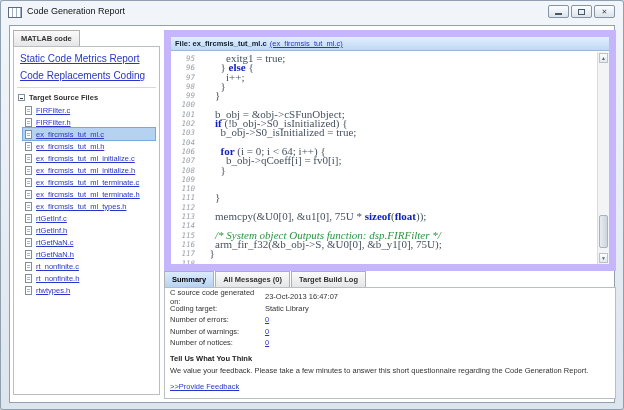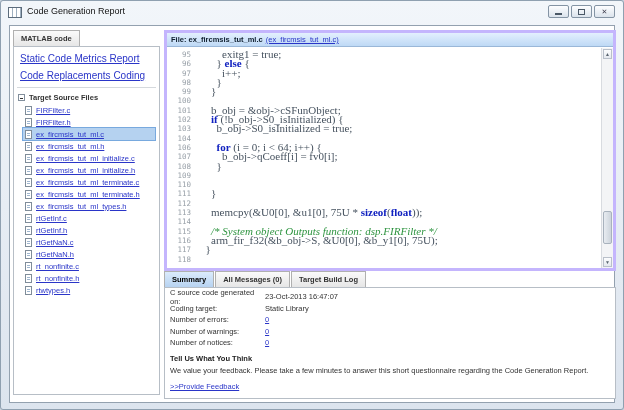--- a/index.html
+++ b/index.html
@@ -34,28 +34,28 @@
   .expander{width:7px;height:7px;border:1px solid #828f9c;background:#fff;position:relative;margin-right:4px;flex:none;}
   .expander::after{content:"";position:absolute;left:1px;right:1px;top:3px;height:1px;background:#333;}
   #tree-items{margin-left:9px;margin-top:1px;}
   .titem{display:flex;align-items:center;height:12px;padding-left:2px;width:132px;cursor:pointer;}
   .titem.sel{background:#b5d2f0;outline:1px solid #78a9de;}
   .ficon{width:7px;height:9px;border:1px solid #7f8c99;background:#fff;position:relative;margin-right:4px;flex:none;}
   .ficon::after{content:"";position:absolute;left:1px;top:2px;width:3px;height:4px;background:
       repeating-linear-gradient(#9fb6cf 0 1px,transparent 1px 2px);}
   .tlabel{font-size:7.5px;color:#2a35c8;text-decoration:underline;white-space:nowrap;}
   
-  .mainbox{position:absolute;left:154px;top:4px;width:452px;height:241px;border:3px solid #c4b5fd;background:#fff;}
+  .mainbox{position:absolute;left:154px;top:4px;width:452px;height:241px;border:7px solid #c4b5fd;background:#fff;}
   .filehdr{position:absolute;left:0;top:0;right:0;height:14px;background:linear-gradient(#e3effe,#bed9f5);
            border-bottom:1px solid #9ab7d8;font-size:7.5px;display:flex;align-items:center;padding-left:4px;white-space:pre;}
   .fh-label{font-weight:bold;color:#102030;}
   .fh-link{color:#2a35c8;text-decoration:underline;margin-left:3px;cursor:pointer;}
   .codearea{position:absolute;left:0;top:15px;right:12px;bottom:0;overflow:hidden;padding-top:2px;}
   .cl{display:flex;height:9.3px;line-height:9.3px;white-space:pre;}
-  .ln{width:24px;text-align:right;font-family:"DejaVu Sans Mono",monospace;font-size:7.5px;
+  .ln{width:24px;text-align:right;font-family:"DejaVu Sans Mono",monospace;font-style:italic;font-size:7.5px;
       color:#98a0a8;flex:none;margin-right:9px;}
   .cd{font-family:Liberation Serif, serif;font-size:11px;color:#46525f;}
   .sg-k{font-weight:bold;color:#1021c0;}
   .sg-c{font-style:italic;color:#2e9440;}
   
   .vscroll{position:absolute;right:0;top:15px;bottom:0;width:12px;background:#f3f4f6;border-left:1px solid #d8dbe0;}
   .sarrow{position:absolute;left:1px;width:9px;height:10px;background:linear-gradient(#fcfdfe,#e4e8ee);
           border:1px solid #b9c0ca;display:flex;align-items:center;justify-content:center;font-size:5px;color:#5a6570;cursor:pointer;}
   .sthumb{position:absolute;left:1px;top:163px;width:9px;height:33px;cursor:pointer;
           background:linear-gradient(90deg,#e8ecf1,#cdd4dc);border:1px solid #a8b2bd;border-radius:2px;}

